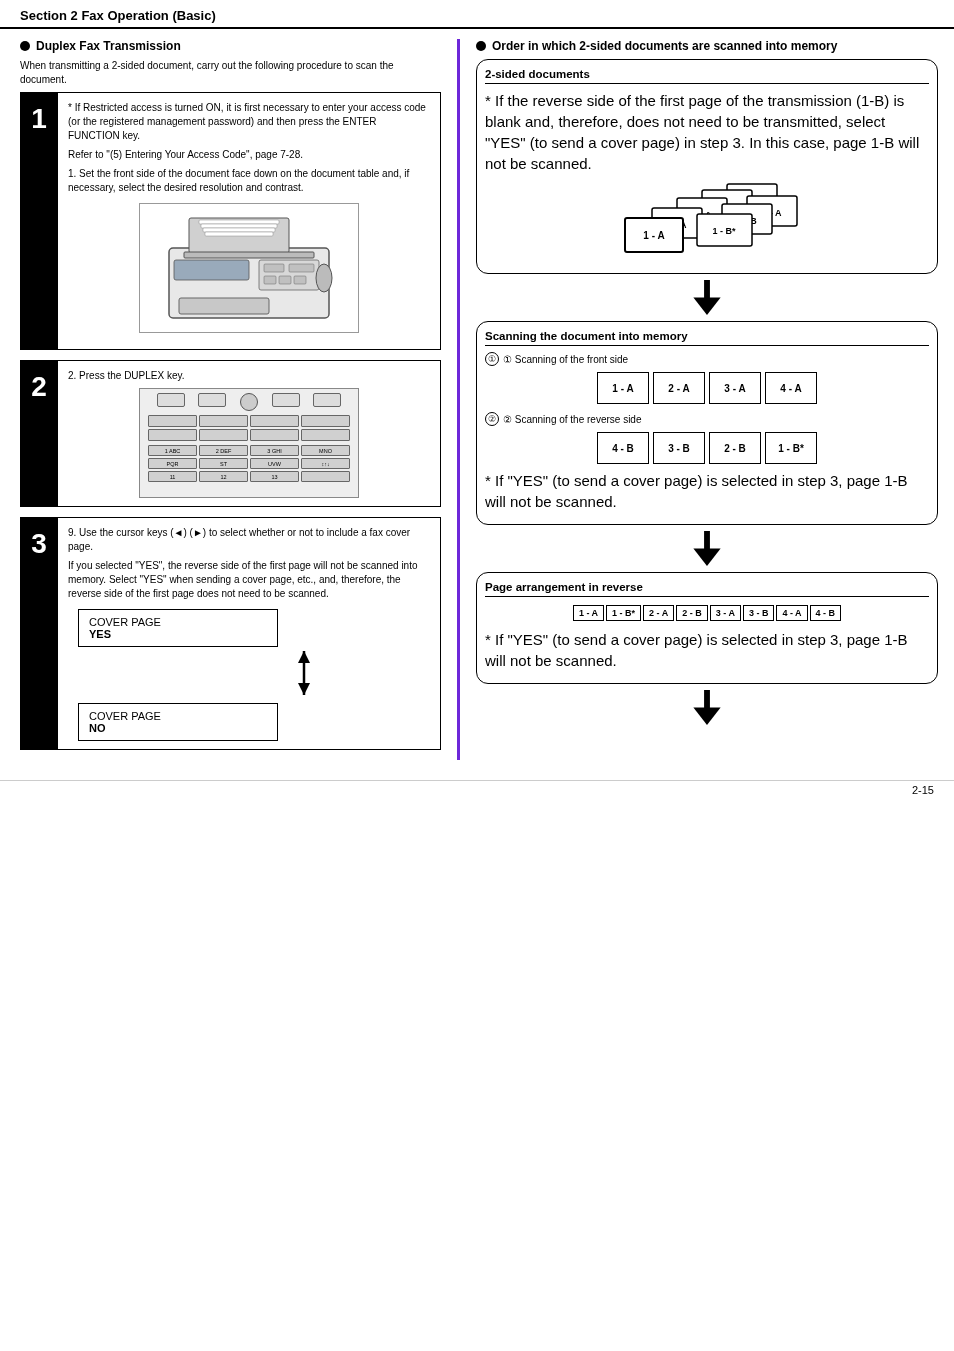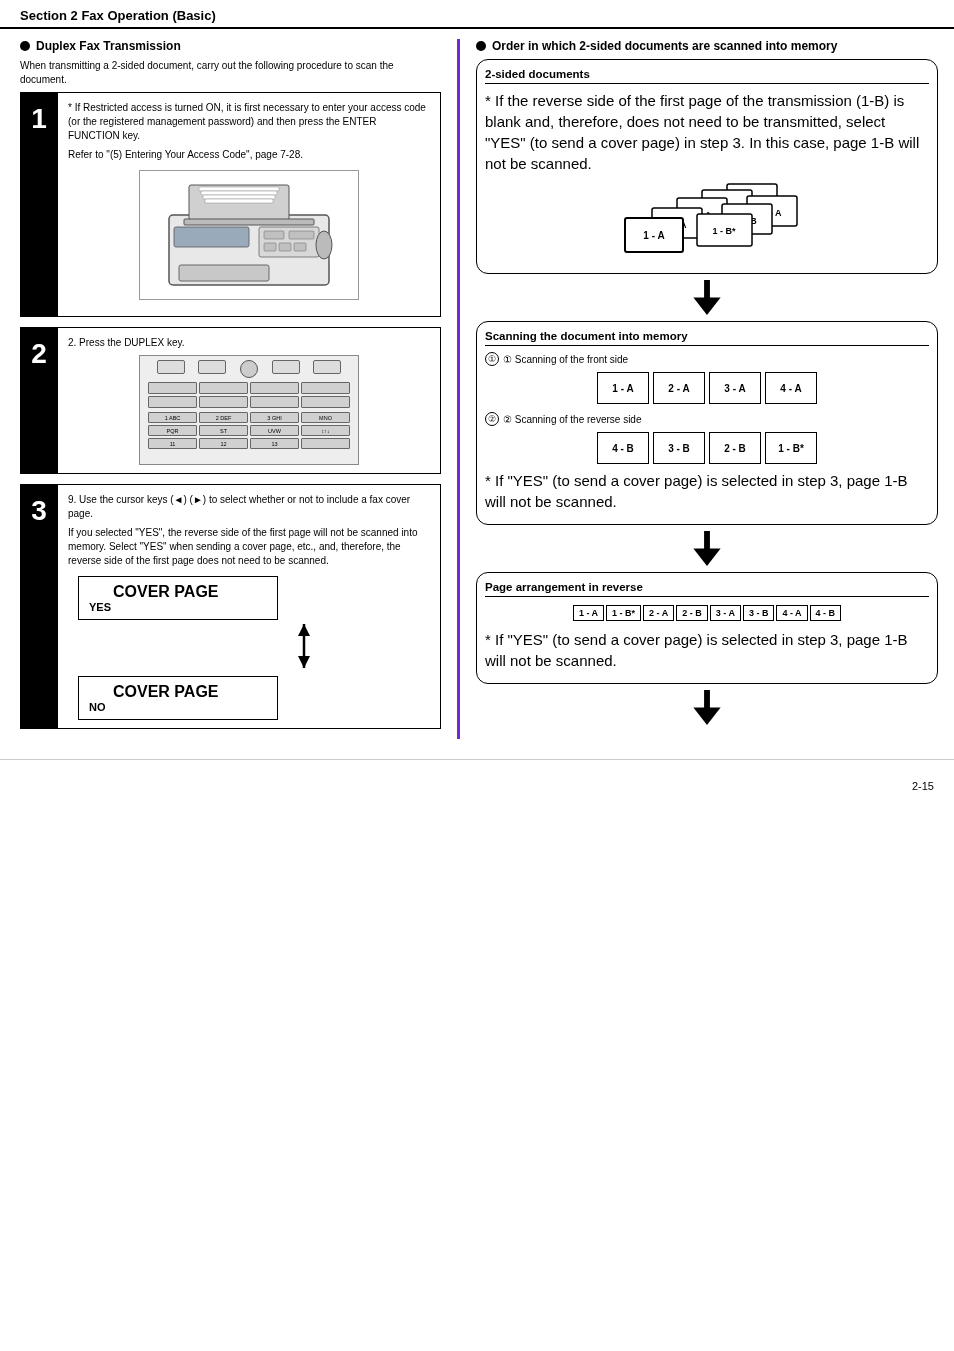--- a/index.html
+++ b/index.html
@@ -97,23 +97,22 @@
 
     
     .cover-page-box {
       border: 1.5px solid #000;
       width: 200px;
       padding: 6px 10px;
       margin: 8px 0 0 10px;
       background: #fff;
     }
     .cover-page-box .label {
-      font-weight: bold;
-      font-size: 16px;
-      margin-left: 24px;
+      font-weight: normal;
+      font-size: 11px;
     }
     .cover-page-box .value {
       font-weight: bold;
       font-size: 11px;
     }
 
     .arrow-updown {
       display: flex;
       flex-direction: column;
       align-items: center;
@@ -198,21 +197,21 @@
       text-align: center;
       font-size: 28px;
       font-weight: bold;
       margin-top: 16px;
       padding: 10px;
     }
 
     
     .footer {
       text-align: right;
-      padding: 20px 20px;
+      padding: 3px 20px;
       font-size: 11px;
       border-top: 1px solid #ccc;
       margin-top: 10px;
     }
 
     .note-text {
       font-size: 10px;
       line-height: 1.4;
       margin-bottom: 5px;
     }
@@ -313,20 +312,21 @@
         <span>Duplex Fax Transmission</span>
       </div>
 
       <p class="note-text">When transmitting a 2-sided document, carry out the following procedure to scan the document.</p>
 
       <div class="step-container">
         <div class="step-number">1</div>
         <div class="step-content">
           <p class="note-text">* If Restricted access is turned ON, it is first necessary to enter your access code (or the registered management password) and then press the ENTER FUNCTION key.</p>
           <p class="note-text">Refer to "(5) Entering Your Access Code", page 7-28.</p>
+          <p class="note-text">1. Set the front side of the document face down on the document table and, if necessary, select the desired resolution and contrast.</p>
 
           <div class="fax-image">
             <svg width="200" height="120" viewBox="0 0 200 120">
 
               <rect x="20" y="40" width="160" height="70" rx="4" fill="#e8e8e8" stroke="#555" stroke-width="1.5"></rect>
 
               <rect x="40" y="10" width="100" height="35" rx="2" fill="#d0d0d0" stroke="#555" stroke-width="1"></rect>
 
               <rect x="50" y="12" width="80" height="4" rx="1" fill="#fff" stroke="#888" stroke-width="0.5"></rect>
               <rect x="52" y="16" width="76" height="4" rx="1" fill="#fff" stroke="#888" stroke-width="0.5"></rect>

